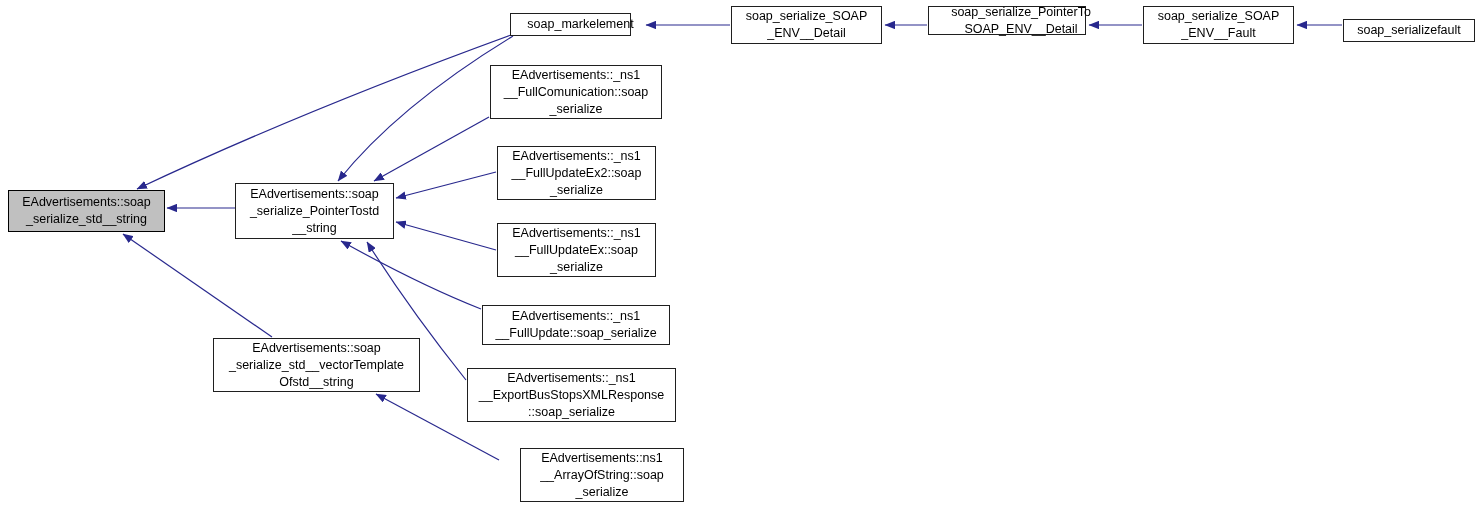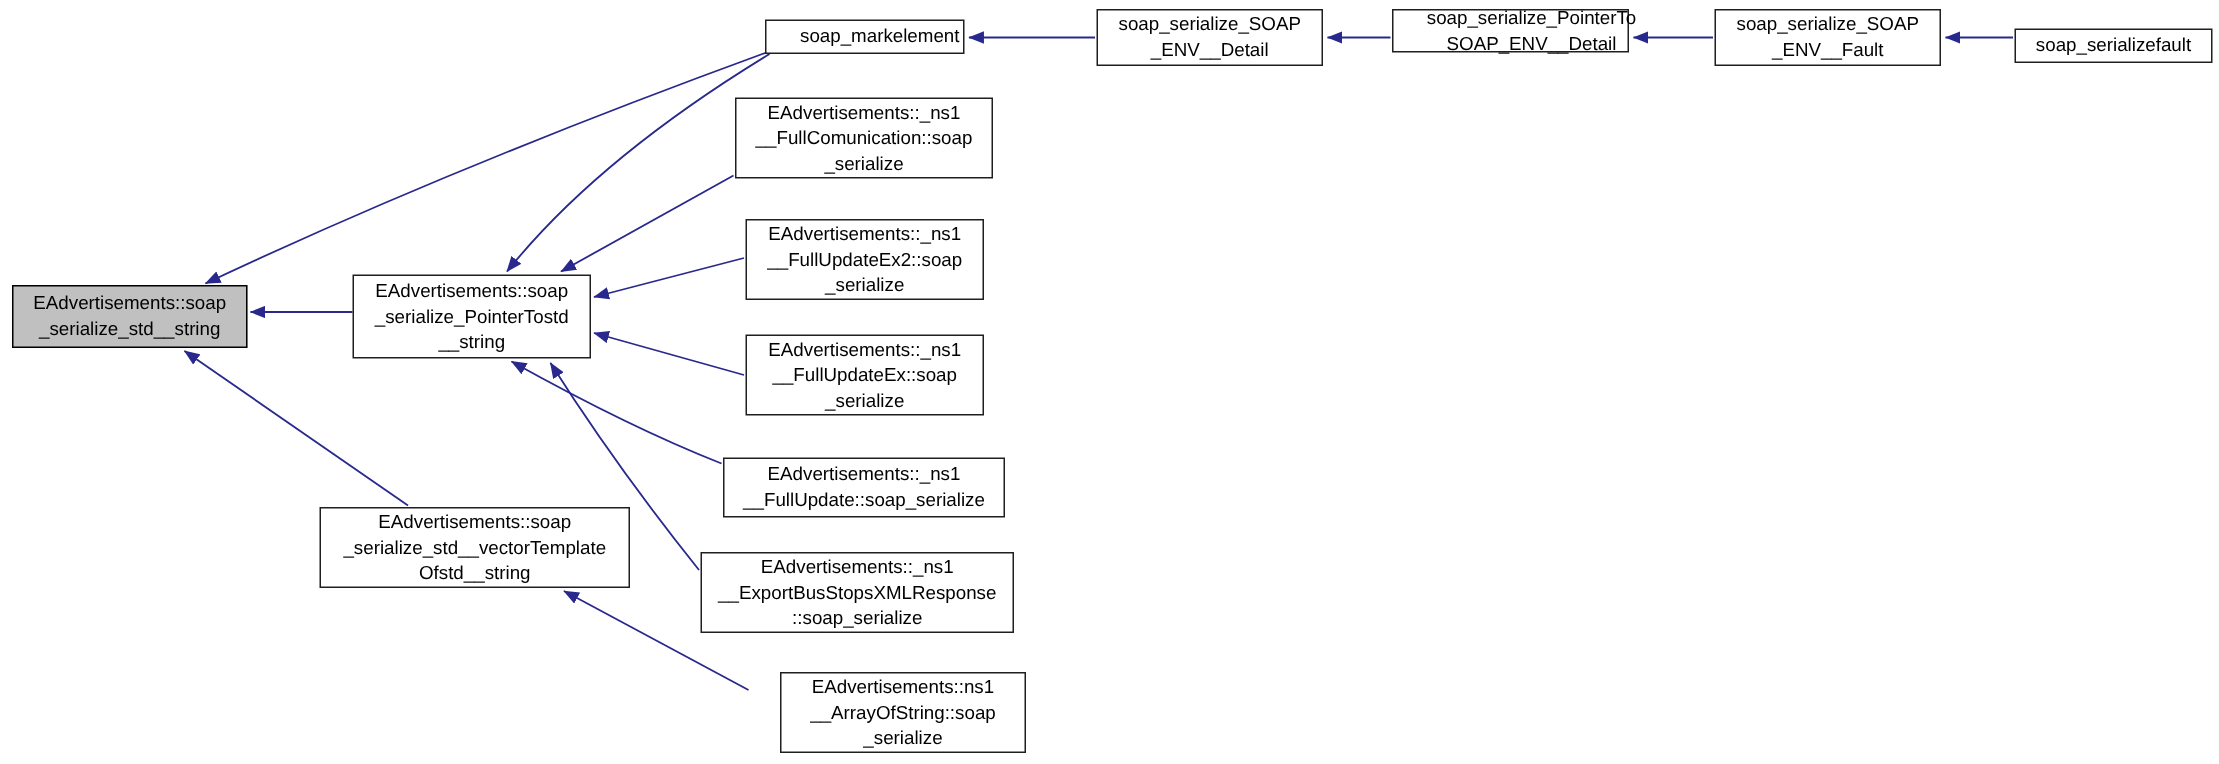--- a/index.html
+++ b/index.html
@@ -75,21 +75,21 @@
     <path class="edge" d="M 1342,25 L 1297,25" marker-end="url(#arrow)"></path>
   </svg>
 
   <div class="node current" style="left:8px; top:190px; width:157px; height:42px;">EAdvertisements::soap
 _serialize_std__string</div>
 
   <div class="node" style="left:235px; top:183px; width:159px; height:56px;">EAdvertisements::soap
 _serialize_PointerTostd
 __string</div>
 
-  <div class="node" style="left:510px; top:13px; width:133px; height:23px;padding-left:20px;">soap_markelement</div>
+  <div class="node" style="left:510px; top:13px; width:121px; height:23px;padding-left:20px;">soap_markelement</div>
 
   <div class="node" style="left:731px; top:6px; width:151px; height:38px;">soap_serialize_SOAP
 _ENV__Detail</div>
 
   <div class="node" style="left:928px; top:6px; width:158px; height:29px;padding-left:28px;">soap_serialize_PointerTo
 SOAP_ENV__Detail</div>
 
   <div class="node" style="left:1143px; top:6px; width:151px; height:38px;">soap_serialize_SOAP
 _ENV__Fault</div>
 

